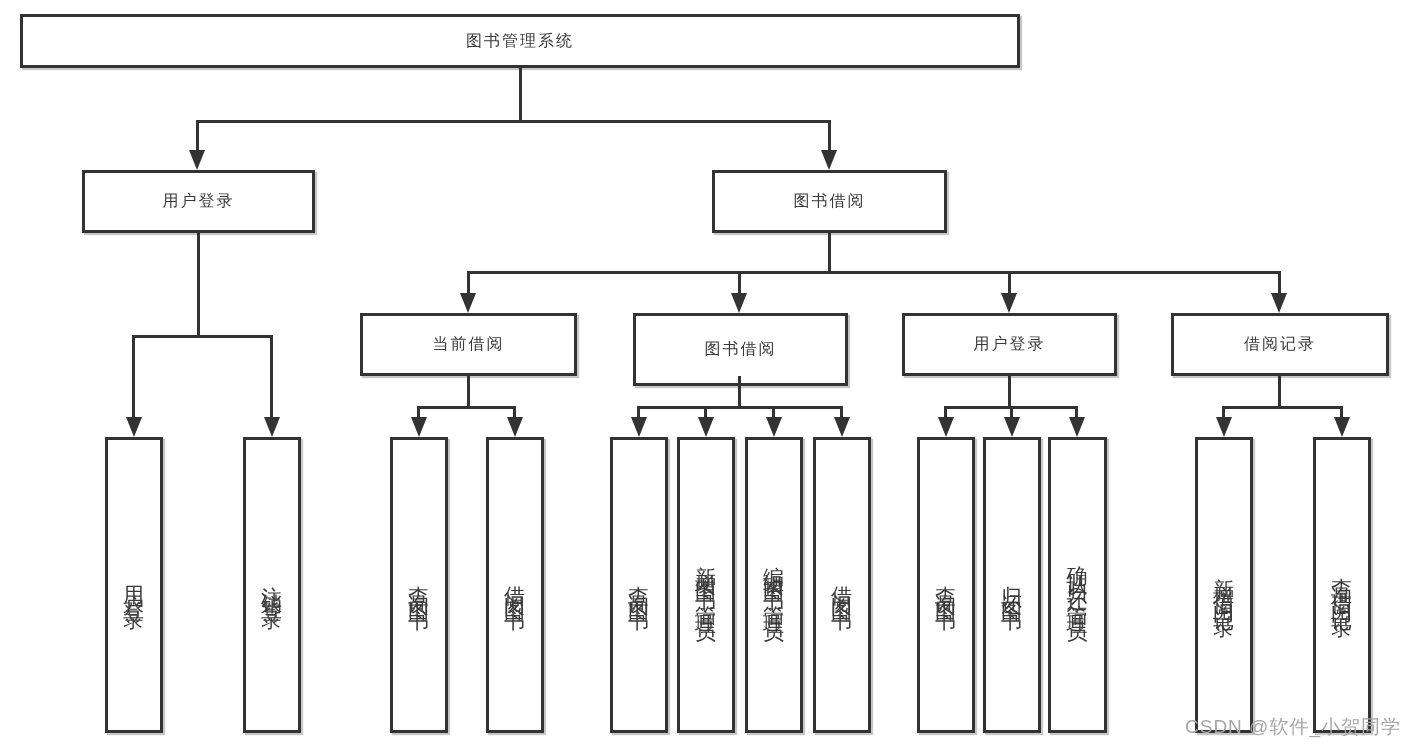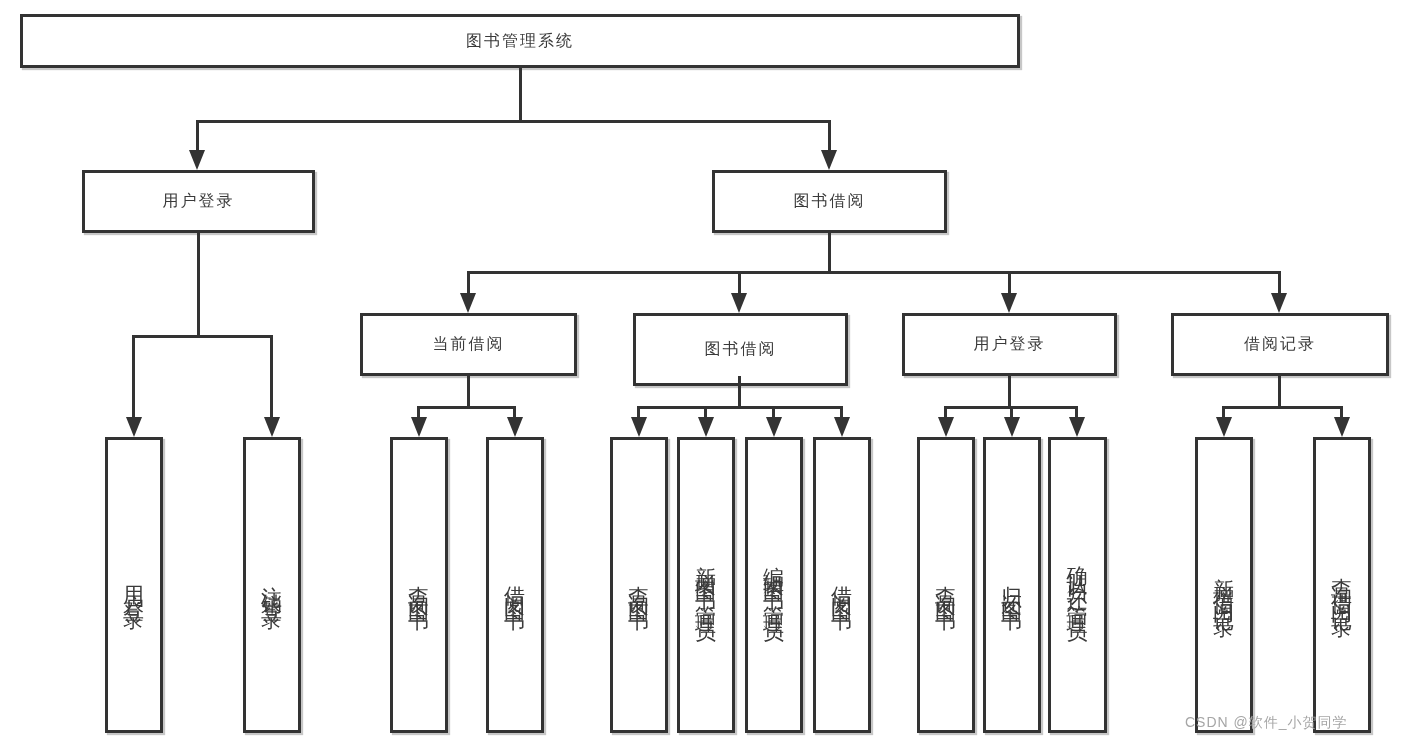--- a/index.html
+++ b/index.html
@@ -36,21 +36,21 @@
     position: absolute;
     width: 0; height: 0;
     border-left: 8px solid transparent;
     border-right: 8px solid transparent;
     border-top: 20px solid #333333;
   }
   .watermark {
     position: absolute;
     left: 1185px;
     top: 714px;
-    font-size: 14px;
+    font-size: 19px;
     letter-spacing: 1px;
     color: #a6a6a6;
     white-space: nowrap;
     z-index: 5;
   }
 </style>
 </head>
 <body>
 
 <div class="canvas">

